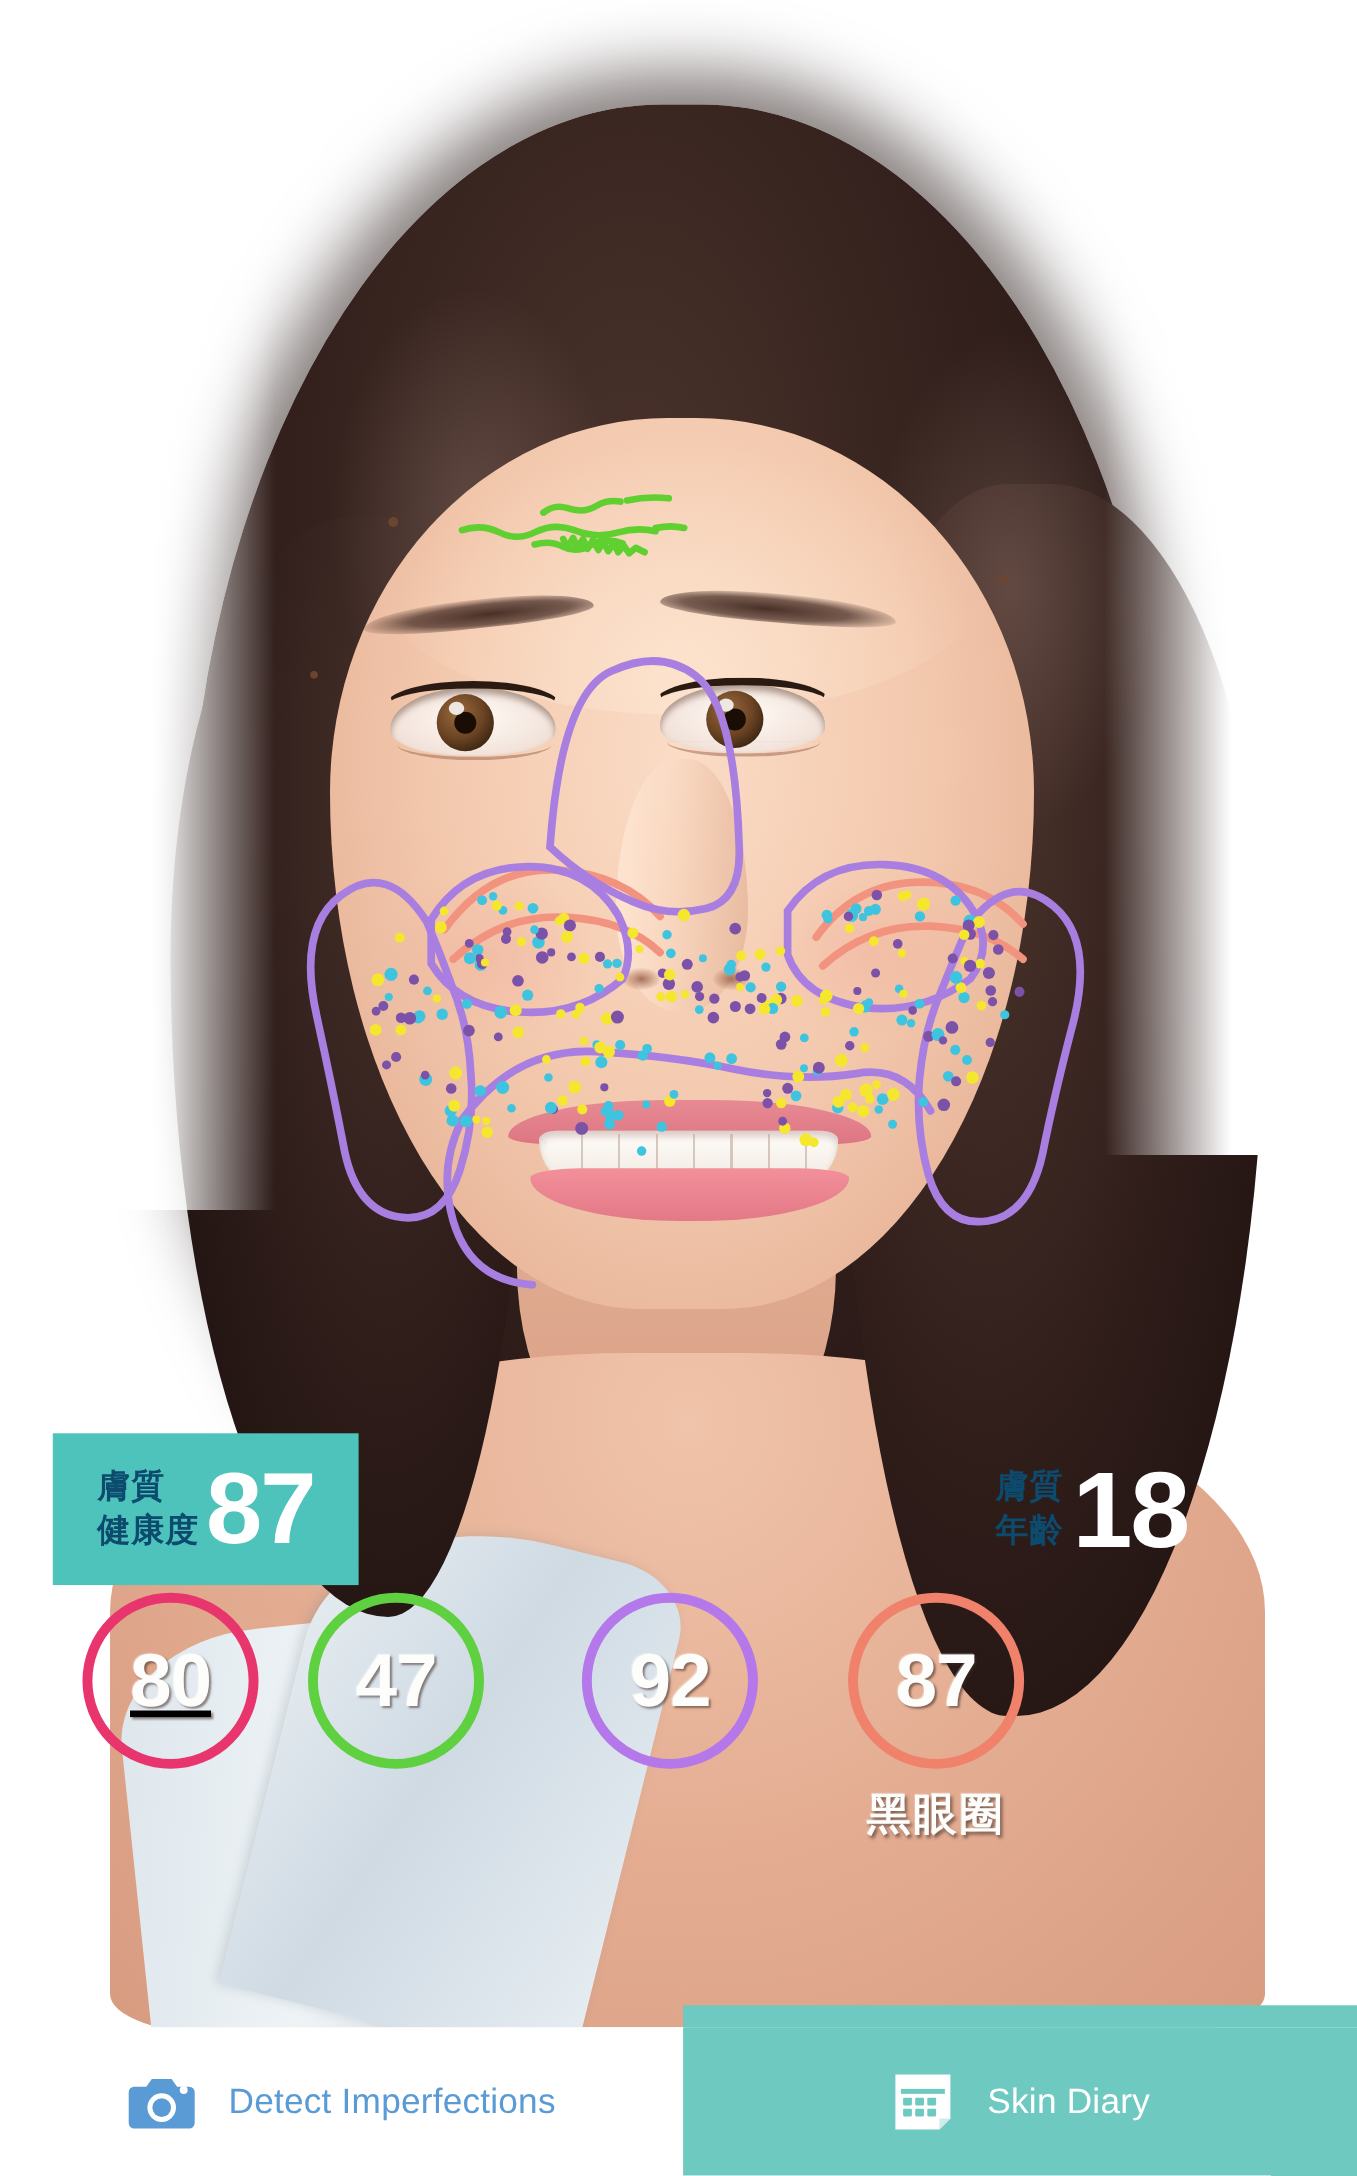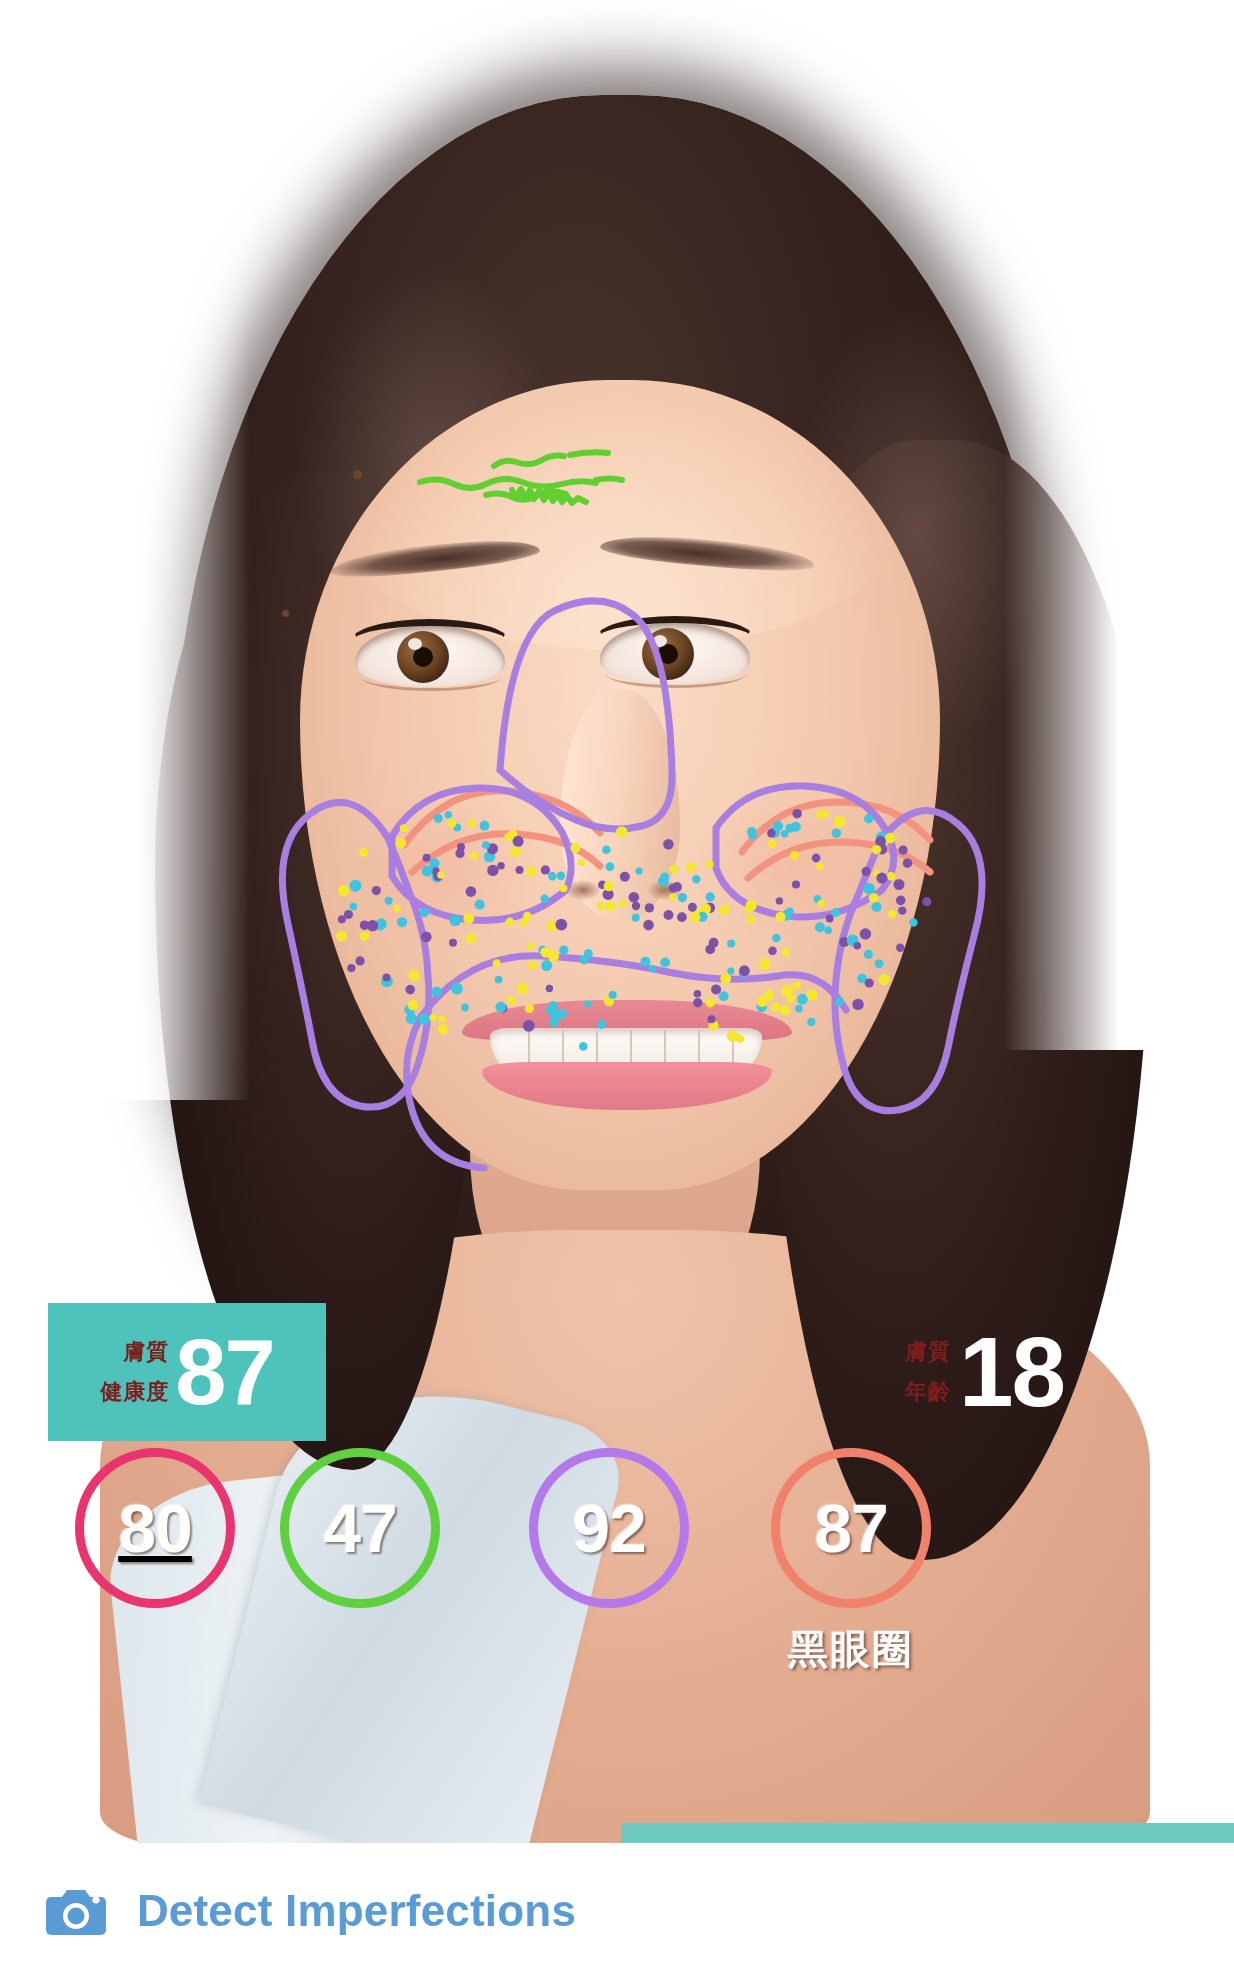--- a/index.html
+++ b/index.html
@@ -175,22 +175,22 @@
   
   #overlay-svg { position:absolute; left:0; top:0; width:1234px; height:1843px; z-index: 8; pointer-events:none;}
 
   
   #health-badge {
     position: absolute; left: 48px; top: 1303px; width: 278px; height: 138px;
     background: #4ec3bb; z-index: 12;
     display:flex; align-items:center; justify-content:center; gap:6px;
   }
   .badge-label {
-    color:#7f1d1d; font-size: 22px; line-height: 40px; font-weight: 700;
-    text-align:right; letter-spacing: 1px;
+    color:#0c4a6e; font-size: 30px; line-height: 40px; font-weight: 700;
+    text-align:left; letter-spacing: 1px;
   }
   .badge-num {
     color:#fff; font-size: 92px; line-height: 92px; font-weight: 700; letter-spacing:-2px;
   }
   #age-badge {
     position:absolute; left: 905px; top: 1303px; width: 300px; height: 138px;
     z-index:12; display:flex; align-items:center; justify-content:flex-start; gap:8px;
   }
   #age-badge .badge-num { font-size: 98px; line-height:98px; }
 
@@ -215,21 +215,21 @@
   #toolbar {
     position:absolute; left:0; top:1843px; width:1234px; height:135px;
     display:flex; z-index:20;
   }
   .tb-btn {
     display:flex; align-items:center; justify-content:center; gap: 18px;
     height: 100%; cursor:pointer;
   }
   #tb-detect { width: 621px; background:#ffffff; }
   #tb-diary  { width: 613px; background:#6ec9c1; }
-  .tb-label { font-size: 44px; font-weight: 700; letter-spacing:.2px;margin-left:12px; }
+  .tb-label { font-size: 32px; font-weight: 400; letter-spacing:.2px;margin-left:12px; }
   #tb-detect .tb-label { color:#5b9bd5; }
   #tb-diary  .tb-label { color:#ffffff; }
   .tb-icon { display:block; }
   .teal-strip {
     position:absolute; left:621px; top:1823px; width:613px; height:20px;
     background:#6ec9c1; z-index:19;
   }
 </style>
 </head>
 <body>
@@ -617,14 +617,30 @@
     <div class="tb-btn" id="tb-detect">
       <svg class="tb-icon" width="62" height="52" viewBox="0 0 62 52">
         <path d="M6 12h11l5-7h18l5 7h11a5 5 0 0 1 5 5v28a5 5 0 0 1-5 5H6a5 5 0 0 1-5-5V17a5 5 0 0 1 5-5z" fill="#5b9bd5"></path>
         <circle cx="31" cy="31" r="13" fill="#ffffff"></circle>
         <circle cx="31" cy="31" r="8.5" fill="#5b9bd5"></circle>
         <circle cx="51" cy="15" r="3.6" fill="#ffffff"></circle>
       </svg>
       <span class="tb-label">Detect Imperfections</span>
     </div>
 
+    <div class="tb-btn" id="tb-diary" style="background: rgb(110, 201, 193);">
+      <svg class="tb-icon" width="58" height="58" viewBox="0 0 58 58">
+        <path d="M4 4h50v40l-10 10H4z" fill="#ffffff"></path>
+        <rect x="9" y="17" width="40" height="4.5" fill="#6ec9c1"></rect>
+        <g fill="#6ec9c1">
+          <rect x="11" y="25" width="8" height="7" rx="1"></rect>
+          <rect x="22" y="25" width="8" height="7" rx="1"></rect>
+          <rect x="33" y="25" width="8" height="7" rx="1"></rect>
+          <rect x="11" y="35" width="8" height="7" rx="1"></rect>
+          <rect x="22" y="35" width="8" height="7" rx="1"></rect>
+          <rect x="33" y="35" width="8" height="7" rx="1"></rect>
+        </g>
+        <path d="M44 44h10L44 54z" fill="#cfeceb"></path>
+      </svg>
+      <span class="tb-label">Skin Diary</span>
+    </div>
   </div>
 </div>
 
 </body></html>

